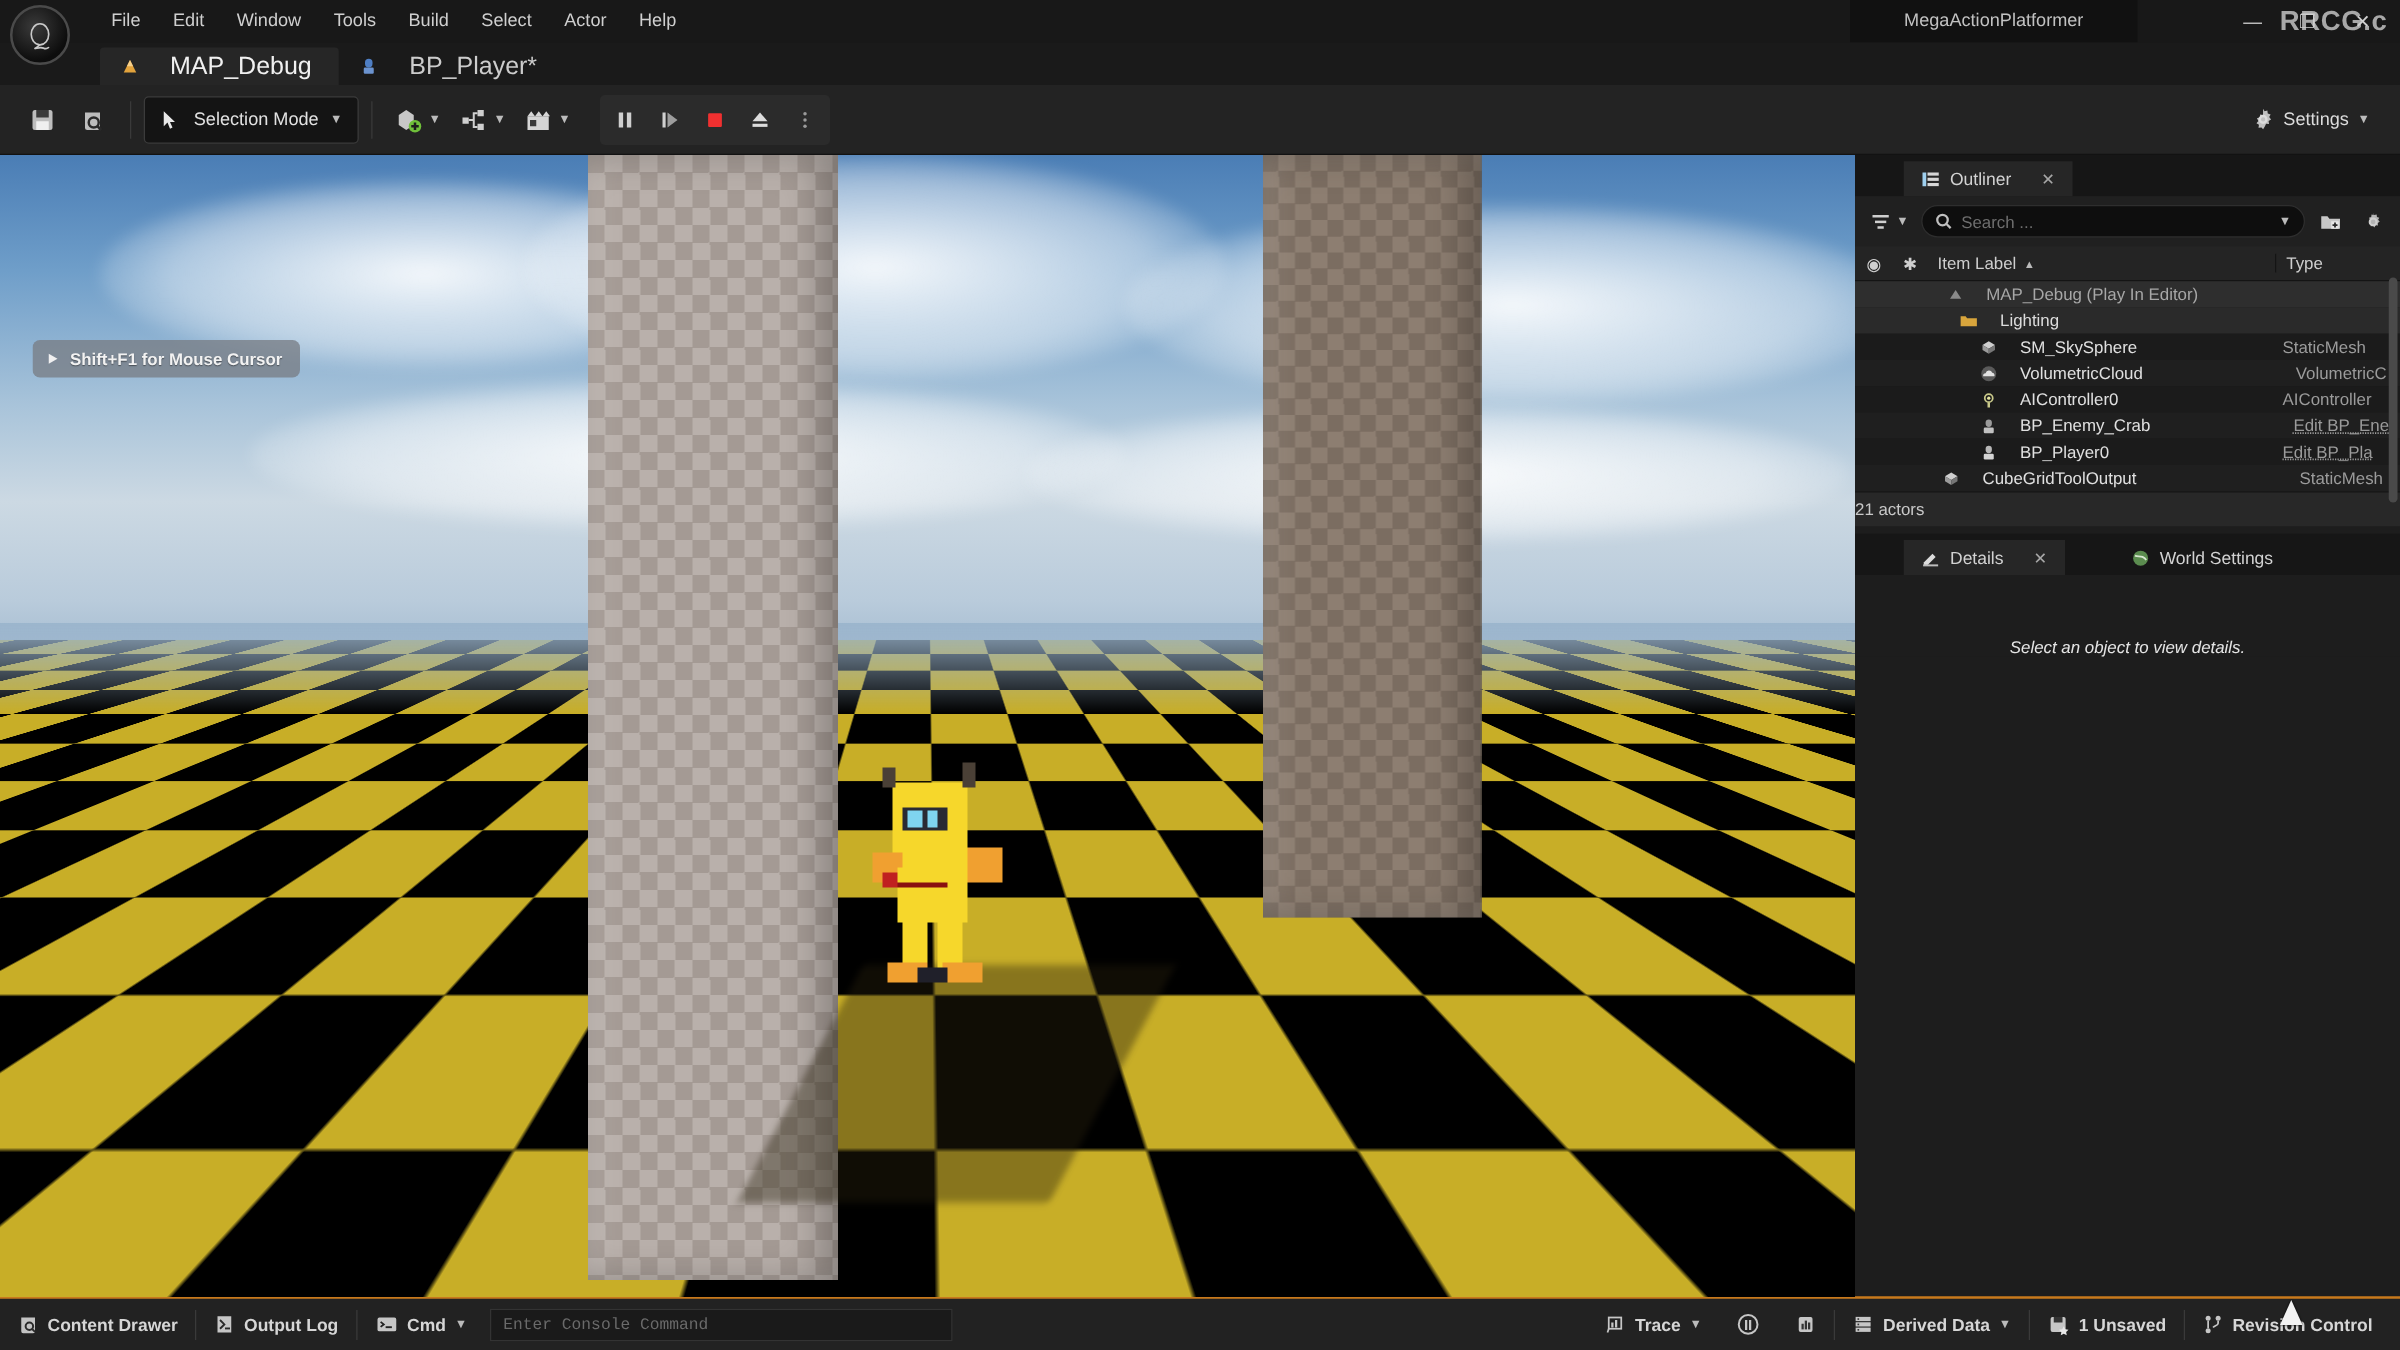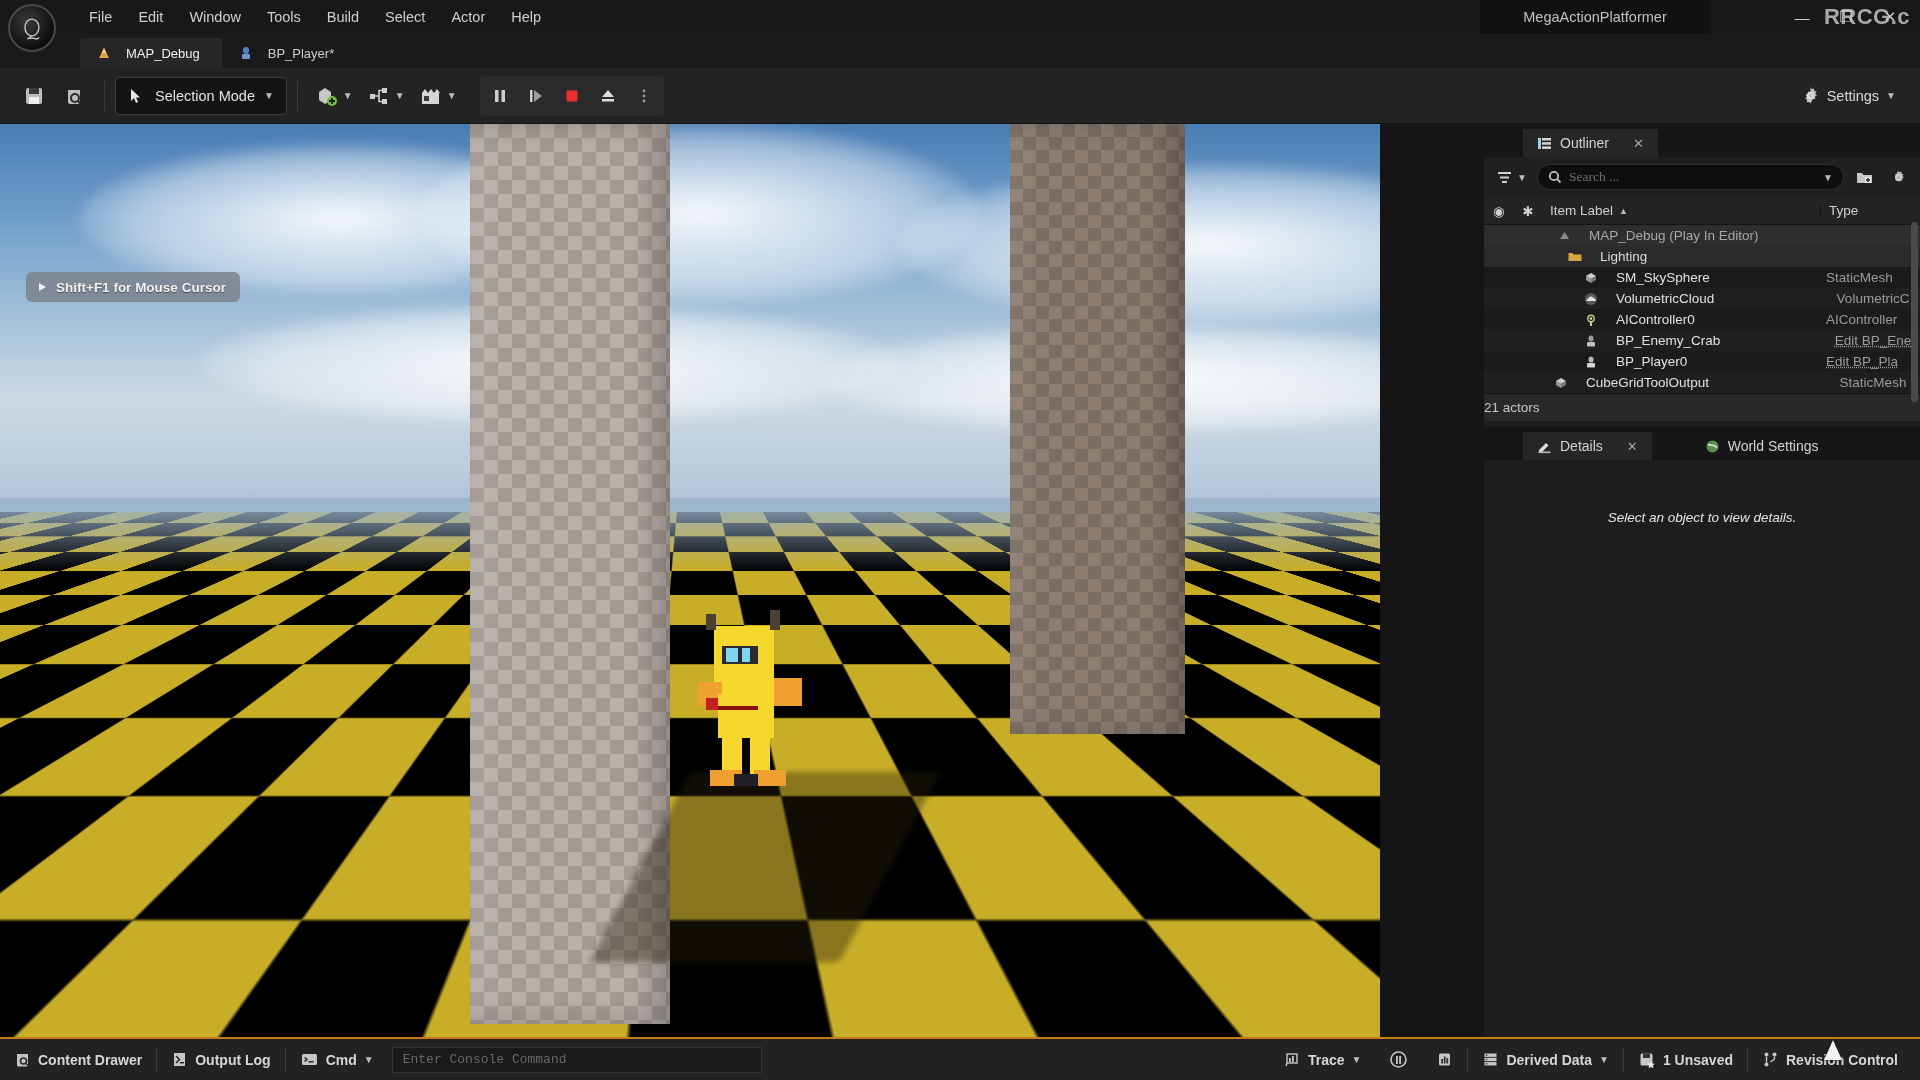--- a/index.html
+++ b/index.html
@@ -43,22 +43,22 @@
     font-family:"Liberation Sans", sans-serif; font-weight:bold;
     color:rgba(205,205,205,0.80); pointer-events:none; z-index:40;
   }
 
   
   .tabstrip {
     position:absolute; left:0; top:34px; width:1920px; height:34px;
     background:#1a1a1a; display:flex; align-items:flex-end; padding-left:80px;
   }
   .tab {
-    height:30px; display:flex; align-items:center; gap:14px;
-    padding:0 22px 0 16px; font-size:13px; color:#d6d6d6;
+    height:30px; display:flex; align-items:center; gap:24px;
+    padding:0 22px 0 16px; font-size:20px; color:#d6d6d6;
     border-top-left-radius:3px; border-top-right-radius:3px;
   }
   .tab.active { background:#262626; color:#f0f0f0; }
   .tab.inactive { background:transparent; color:#cccccc; }
   .tab-icon { width:16px; height:16px; display:block; }
 
   
   .toolbar {
     position:absolute; left:0; top:68px; width:1920px; height:56px;
     background:#232323; display:flex; align-items:center; padding-left:14px;
@@ -85,21 +85,21 @@
   .play-btn {
     width:36px; height:36px; display:flex; align-items:center; justify-content:center; border-radius:3px;
   }
   .settings-btn {
     position:absolute; right:14px; display:flex; align-items:center; gap:7px;
     height:38px; padding:0 10px; font-size:14.5px; color:#dcdcdc; border-radius:3px;
   }
 
   
   .viewport {
-    position:absolute; left:0; top:124px; width:1380px; height:913px;
+    position:absolute; left:0; top:124px; width:1484px; height:913px;
     overflow:hidden; background:#3a6ea8;
   }
   .sky {
     position:absolute; left:0; top:0; width:100%; height:46%;
     background:linear-gradient(180deg,#4a7db5 0%,#6f9ec9 22%,#a9c4da 48%,#ccd9e3 66%,#b9cbdb 85%,#9ab4cc 100%);
   }
   .cloud {
     position:absolute; border-radius:50%;
     background:radial-gradient(ellipse at center, rgba(255,255,255,0.92) 0%, rgba(255,255,255,0.45) 55%, rgba(255,255,255,0) 78%);
     filter:blur(6px);
@@ -161,21 +161,21 @@
   .ptab .close { margin-left:16px; font-size:13px; color:#a6a6a6; }
   .outliner-toolbar {
     display:flex; align-items:center; gap:6px; height:40px; padding:0 8px; background:#202020;
   }
   .search-box {
     flex:1; height:26px; background:#0e0e0e; border-radius:13px;
     display:flex; align-items:center; gap:7px; padding:0 10px; border:1px solid #2e2e2e;
   }
   .search-box input {
     flex:1; background:transparent; border:none; outline:none;
-    font-size:13.5px; color:#f0abfc; font-family:Liberation Serif, serif;
+    font-size:13.5px; color:#f0abfc; font-family:Liberation Sans, sans-serif;
   }
   .search-box input::placeholder { color:#6e6e6e; }
   .col-header {
     display:flex; align-items:center; height:28px; background:#242424;
     border-bottom:1px solid #141414; font-size:13.5px; color:#cfcfcf;
   }
   .ch-eye { width:30px; text-align:center; }
   .ch-star { width:28px; text-align:center; }
   .ch-label { flex:1; padding-left:8px; display:flex; align-items:center; gap:6px; }
   .ch-type { width:100px; padding-left:8px; border-left:1px solid #141414; }

